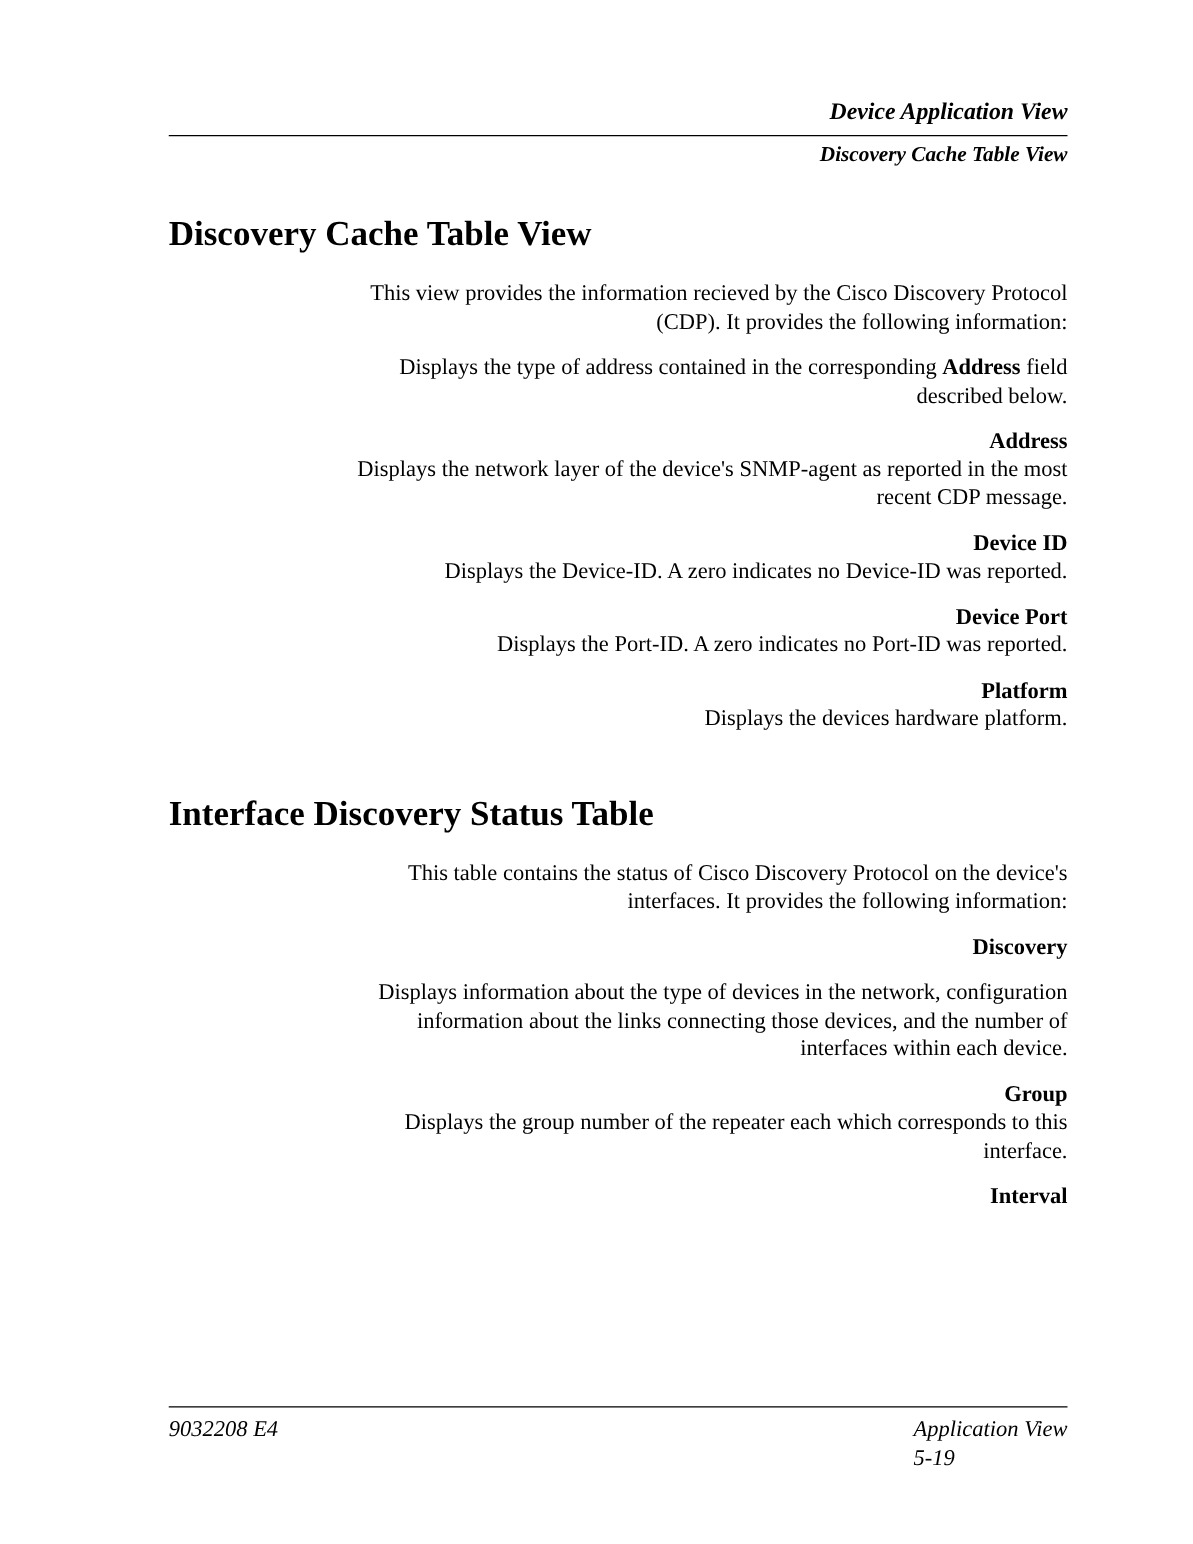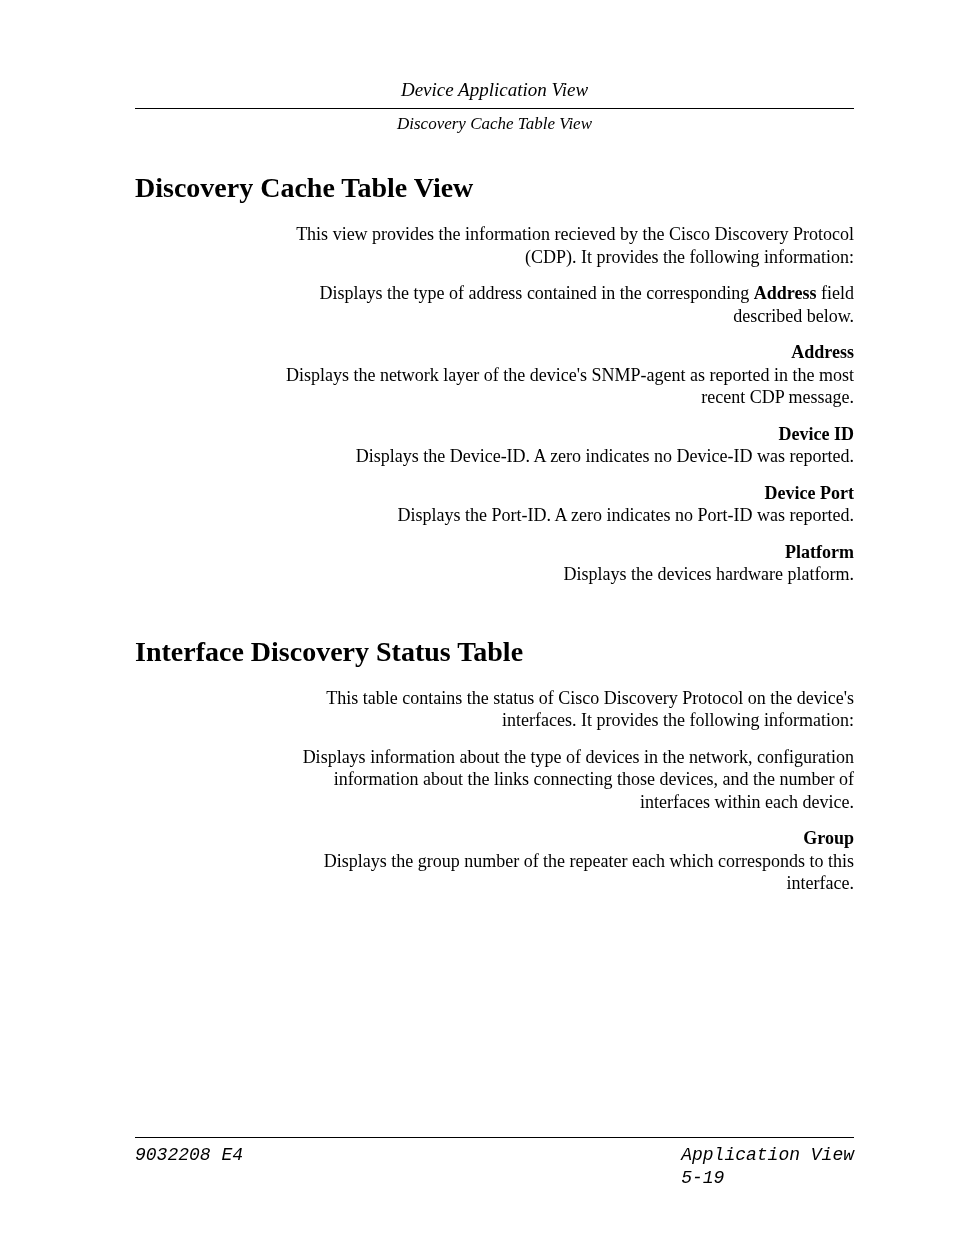--- a/index.html
+++ b/index.html
@@ -17,23 +17,24 @@
     line-height: 1.25;
   }
   .page {
     position: absolute;
     left: 135px;
     right: 100px;
     top: 78px;
     bottom: 70px;
   }
   .header {
-    text-align: center;
+    text-align: right;
     font-style: italic;
     font-family: "Times New Roman", Times, serif;
+    font-weight: bold;
   }
   .header-line1 {
     font-size: 19px;
     padding-bottom: 4px;
   }
   .header-rule {
     border: none;
     border-top: 1.5px solid #000;
     margin: 2px 0 4px 0;
   }
@@ -59,22 +60,21 @@
   }
   .field-label {
     font-weight: bold;
   }
   .field-body {
   }
   .footer {
     position: absolute;
     left: 135px;
     right: 100px;
-    bottom: 46px;
-    font-family: Liberation Mono, monospace;
+    bottom: 58px;
   }
   .footer-rule {
     border: none;
     border-top: 1.5px solid #000;
     margin: 0 0 6px 0;
   }
   .footer-row {
     display: flex;
     justify-content: space-between;
     font-style: italic;
@@ -130,32 +130,34 @@
     </div>
 
   </div>
 
   <h1 class="section-title" style="margin-top:48px;">Interface Discovery Status Table</h1>
 
   <div class="content-block">
     <div class="intro">This table contains the status of Cisco Discovery Protocol on the device's interfaces. It provides the following information:</div>
 
     <div class="field">
+      <div class="field-label" style="margin-bottom:14px;">Discovery</div>
       <div class="field-body">Displays information about the type of devices in the network, configuration information about the links connecting those devices, and the number of interfaces within each device.</div>
     </div>
 
     <div class="field">
       <div class="field-label">Group</div>
       <div class="field-body">Displays the group number of the repeater each which corresponds to this interface.</div>
     </div>
 
     <div class="field">
     </div>
 
     <div class="field">
+      <div class="field-label">Interval</div>
     </div>
   </div>
 
 </div>
 
 <div class="footer">
   <hr class="footer-rule">
   <div class="footer-row">
     <div>9032208 E4</div>
     <div class="footer-right">

